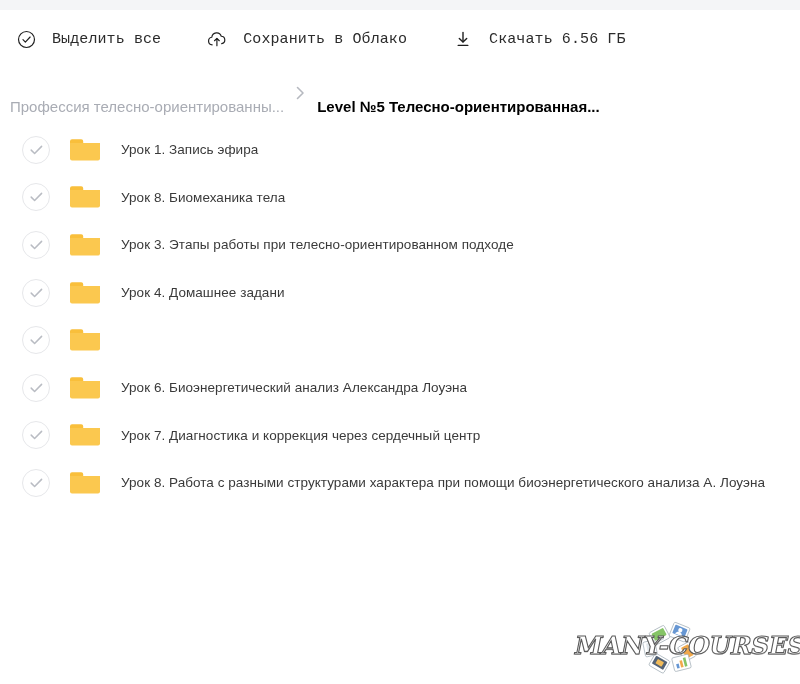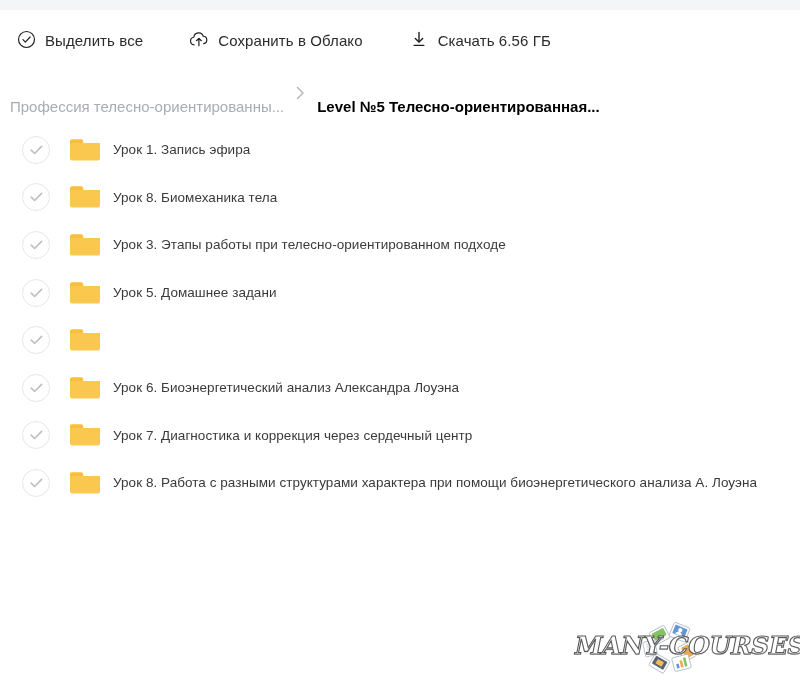--- a/index.html
+++ b/index.html
@@ -24,25 +24,26 @@
 
   
   .toolbar {
     position:absolute; top:10px; left:0;
     width:800px; height:58px;
     display:flex; align-items:center;
     padding-left:10px;
     background:#ffffff;
   }
   .tool-btn {
-    display:flex; align-items:flex-end;
-    gap:9px;
+    display:flex; align-items:center;
+    gap:16px;
     cursor:pointer;
     padding:4px 6px;
     user-select:none;
+    font-family:Liberation Mono, monospace;
   }
   .tool-btn + .tool-btn { margin-left:34px; }
   .tool-ico {
     width:20px; height:20px;
     display:flex; align-items:center; justify-content:center;
     flex:0 0 20px;
     color:#1f1f1f;
   }
   .tool-ico svg { display:block; }
   .tool-label {
@@ -97,21 +98,21 @@
   }
   .check svg { display:block; }
   .folder {
     width:30px; height:24px;
     flex:0 0 30px;
     margin-left:20px;
     position:relative;
   }
   .folder svg { display:block; }
   .rowlabel {
-    margin-left:13px;
+    margin-left:21px;
     font-size:13.5px;
     color:#3a3a3a;
     white-space:nowrap;
     letter-spacing:.05px;
   }
 
   
   .watermark {
     position:absolute;
     left:575px; top:616px;
@@ -245,21 +246,21 @@
         <svg width="13" height="10" viewBox="0 0 13 10" fill="none">
           <path d="M1.2 5.1l3.4 3.4L11.6 1.4" stroke="#b9bcc3" stroke-width="1.5" stroke-linecap="round" stroke-linejoin="round"></path>
         </svg>
       </span>
       <span class="folder">
         <svg width="30" height="24" viewBox="0 0 30 24" fill="none">
           <path d="M0 3.2A2 2 0 0 1 2 1.2h9.2a2 2 0 0 1 2 2V5H0V3.2Z" fill="#f9bf3b"></path>
           <path d="M0 5h30v15.6a2 2 0 0 1-2 2H2a2 2 0 0 1-2-2V5Z" fill="#fbc84f"></path>
         </svg>
       </span>
-      <span class="rowlabel">Урок 5. Домашнее задани</span>
+      <span class="rowlabel">Урок 4. Домашнее задани</span>
     </div>
 
     <div class="row">
       <span class="check">
         <svg width="13" height="10" viewBox="0 0 13 10" fill="none">
           <path d="M1.2 5.1l3.4 3.4L11.6 1.4" stroke="#b9bcc3" stroke-width="1.5" stroke-linecap="round" stroke-linejoin="round"></path>
         </svg>
       </span>
       <span class="folder">
         <svg width="30" height="24" viewBox="0 0 30 24" fill="none">

